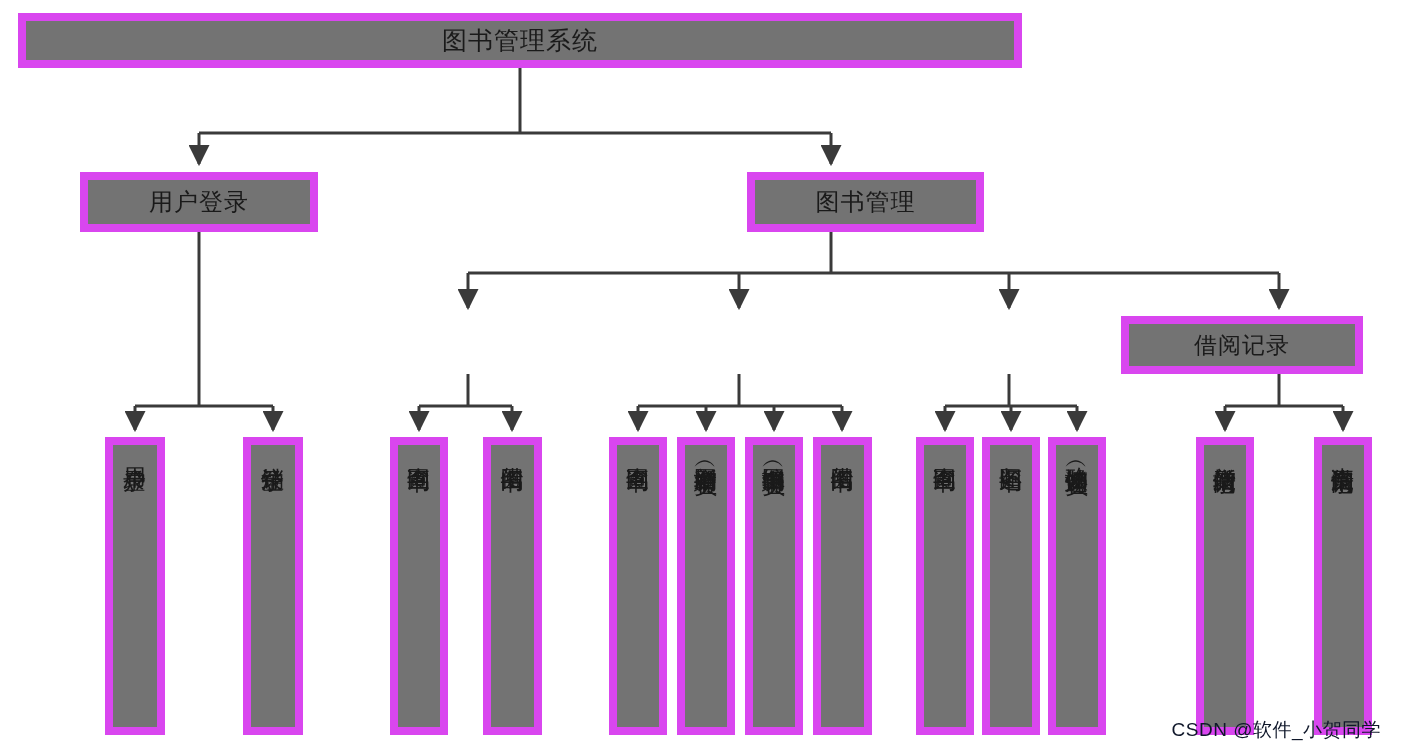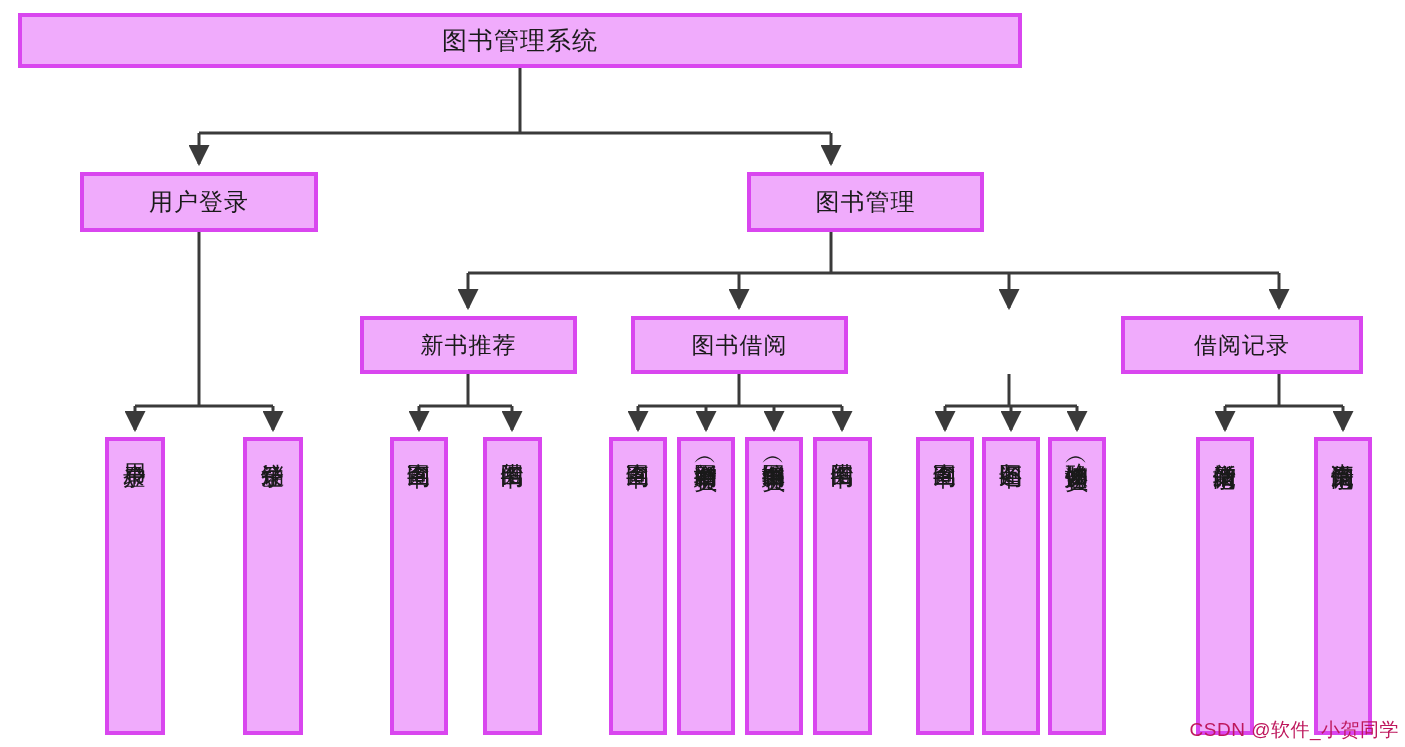--- a/index.html
+++ b/index.html
@@ -20,22 +20,22 @@
   #edges {
     position: absolute;
     left: 0;
     top: 0;
     width: 1405px;
     height: 747px;
   }
   .node {
     position: absolute;
     box-sizing: border-box;
-    border: 4px solid #d946ef;
-    background: #f0abfc;
+    border: 8px solid #d946ef;
+    background: #737373;
     color: #1a1a1a;
     display: flex;
     align-items: center;
     justify-content: center;
     z-index: 2;
   }
   .node.root {
     font-size: 25px;
   }
   .node.level2 {
@@ -57,24 +57,24 @@
     letter-spacing: 1px;
     white-space: nowrap;
     display: block;
   }
   .hlabel {
     white-space: nowrap;
     letter-spacing: 1px;
   }
   #watermark {
     position: absolute;
-    right: 6px;
+    right: 24px;
     bottom: 4px;
     font-size: 19px;
-    color: #be185d;
+    color: #0f172a;
     letter-spacing: 0.5px;
     white-space: nowrap;
     z-index: 3;
   }
 </style>
 </head>
 <body>
 
 <div id="canvas">
 
@@ -132,26 +132,20 @@
     <span class="hlabel">图书管理系统</span>
   </div>
 
   <div class="node level2" style="left:80px; top:172px; width:238px; height:60px;">
     <span class="hlabel">用户登录</span>
   </div>
   <div class="node level2" style="left:711px; top:172px; width:237px; height:60px;margin-left:36px;">
     <span class="hlabel">图书管理</span>
   </div>
 
-  <div class="node level3" style="left:360px; top:316px; width:217px; height:58px;">
-    <span class="hlabel">新书推荐</span>
-  </div>
-  <div class="node level3" style="left:631px; top:316px; width:217px; height:58px;">
-    <span class="hlabel">图书借阅</span>
-  </div>
   <div class="node level3" style="left:1121px; top:316px; width:242px; height:58px;">
     <span class="hlabel">借阅记录</span>
   </div>
 
   <div class="node leaf" style="left:105px; top:437px; width:60px; height:298px;">
     <span class="vlabel">用户登录</span>
   </div>
   <div class="node leaf" style="left:243px; top:437px; width:60px; height:298px;">
     <span class="vlabel">注销登录</span>
   </div>

